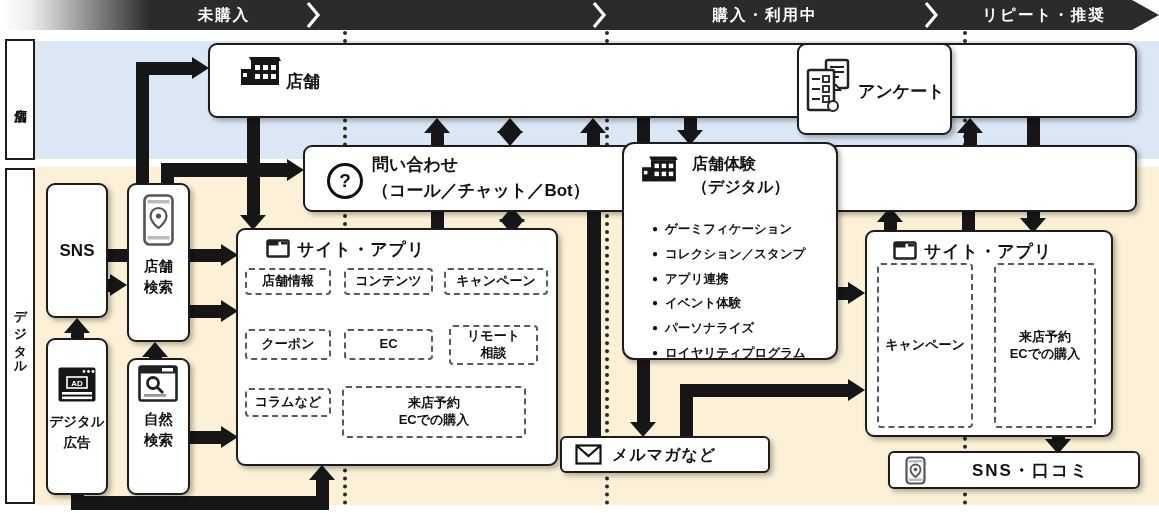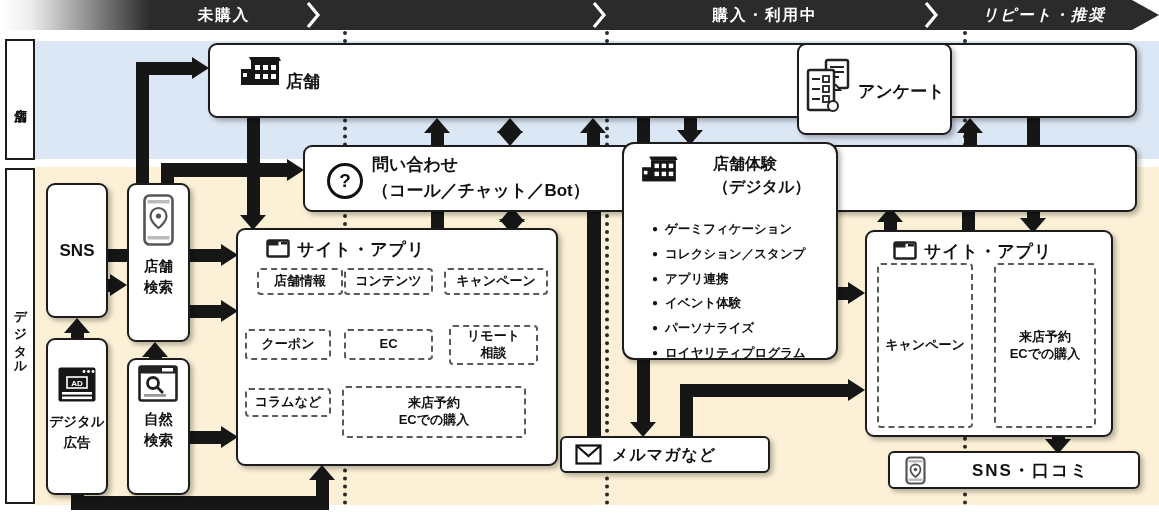--- a/index.html
+++ b/index.html
@@ -50,21 +50,21 @@
   <div class="lane lane-store"></div>
   <div class="lane lane-digital"></div>
 
   <div class="divider" style="left:343px;"></div>
   <div class="divider" style="left:605px;"></div>
   <div class="divider" style="left:963px;"></div>
 
   <div id="phasebar">
     <span class="phase" style="left:224px;">未購入</span>
     <span class="phase" style="left:765px;">購入・利用中</span>
-    <span class="phase" style="left:1044px;font-style:italic;">リピート・推奨</span>
+    <span class="phase" style="left:1044px;">リピート・推奨</span>
     <svg class="chev" style="left:306px;" width="15" height="26">
         <polyline points="2,1 12,13 2,25" stroke="#fff" stroke-width="3.2" fill="none"></polyline>
       </svg>
     <svg class="chev" style="left:592px;" width="15" height="26">
         <polyline points="2,1 12,13 2,25" stroke="#fff" stroke-width="3.2" fill="none"></polyline>
       </svg>
     <svg class="chev" style="left:924px;" width="15" height="26">
         <polyline points="2,1 12,13 2,25" stroke="#fff" stroke-width="3.2" fill="none"></polyline>
       </svg>
   </div>
@@ -190,39 +190,39 @@
     <rect x="14" y="8" width="28" height="24" fill="#161616"></rect>
     <rect x="4" y="16" width="10" height="16" fill="#161616"></rect>
     <rect x="6" y="20" width="4" height="4" fill="#fff"></rect>
     <rect x="18" y="12" width="5" height="5" fill="#fff"></rect>
       <rect x="26" y="12" width="5" height="5" fill="#fff"></rect>
       <rect x="34" y="12" width="5" height="5" fill="#fff"></rect>
     <rect x="18" y="21" width="5" height="5" fill="#fff"></rect>
       <rect x="26" y="21" width="5" height="5" fill="#fff"></rect>
       <rect x="34" y="21" width="5" height="5" fill="#fff"></rect>
   </svg>
-  <div class="blabel pre" style="left:692px;top:152px;font-size:16px;line-height:23px;margin-left:21px;">店舗体験
+  <div class="blabel pre" style="left:692px;top:152px;font-size:16px;line-height:23px;">店舗体験
 （デジタル）</div>
   <ul class="bullets">
     <li>ゲーミフィケーション</li>
     <li>コレクション／スタンプ</li>
     <li>アプリ連携</li>
     <li>イベント体験</li>
     <li>パーソナライズ</li>
     <li>ロイヤリティプログラム</li>
   </ul>
 
   <div class="bx" style="left:236px;top:228px;width:322px;height:238px;"></div>
   <svg class="icon" style="left:266px;top:239px;" width="24" height="19" viewBox="0 0 24 19">
     <rect x="1.5" y="1.5" width="21" height="16" rx="1.5" fill="#fff" stroke="#222" stroke-width="2.5"></rect>
     <rect x="1.5" y="1.5" width="11" height="5" fill="#222"></rect>
       <rect x="15" y="3" width="6" height="2.5" fill="#222"></rect>
   </svg>
   <div class="blabel" style="left:297px;top:238px;font-size:17px;letter-spacing:1px;">サイト・アプリ</div>
-  <div class="dash" style="left:257px;top:268px;width:86px;height:27px;">店舗情報</div>
+  <div class="dash" style="left:245px;top:268px;width:86px;height:27px;">店舗情報</div>
   <div class="dash" style="left:344px;top:268px;width:89px;height:27px;">コンテンツ</div>
   <div class="dash" style="left:444px;top:268px;width:104px;height:27px;">キャンペーン</div>
   <div class="dash" style="left:245px;top:329px;width:86px;height:31px;">クーポン</div>
   <div class="dash" style="left:344px;top:329px;width:89px;height:31px;">EC</div>
   <div class="dash pre" style="left:449px;top:325px;width:89px;height:40px;">リモート
 相談</div>
   <div class="dash" style="left:245px;top:388px;width:86px;height:29px;">コラムなど</div>
   <div class="dash pre" style="left:342px;top:386px;width:184px;height:52px;">来店予約
 ECでの購入</div>
 

